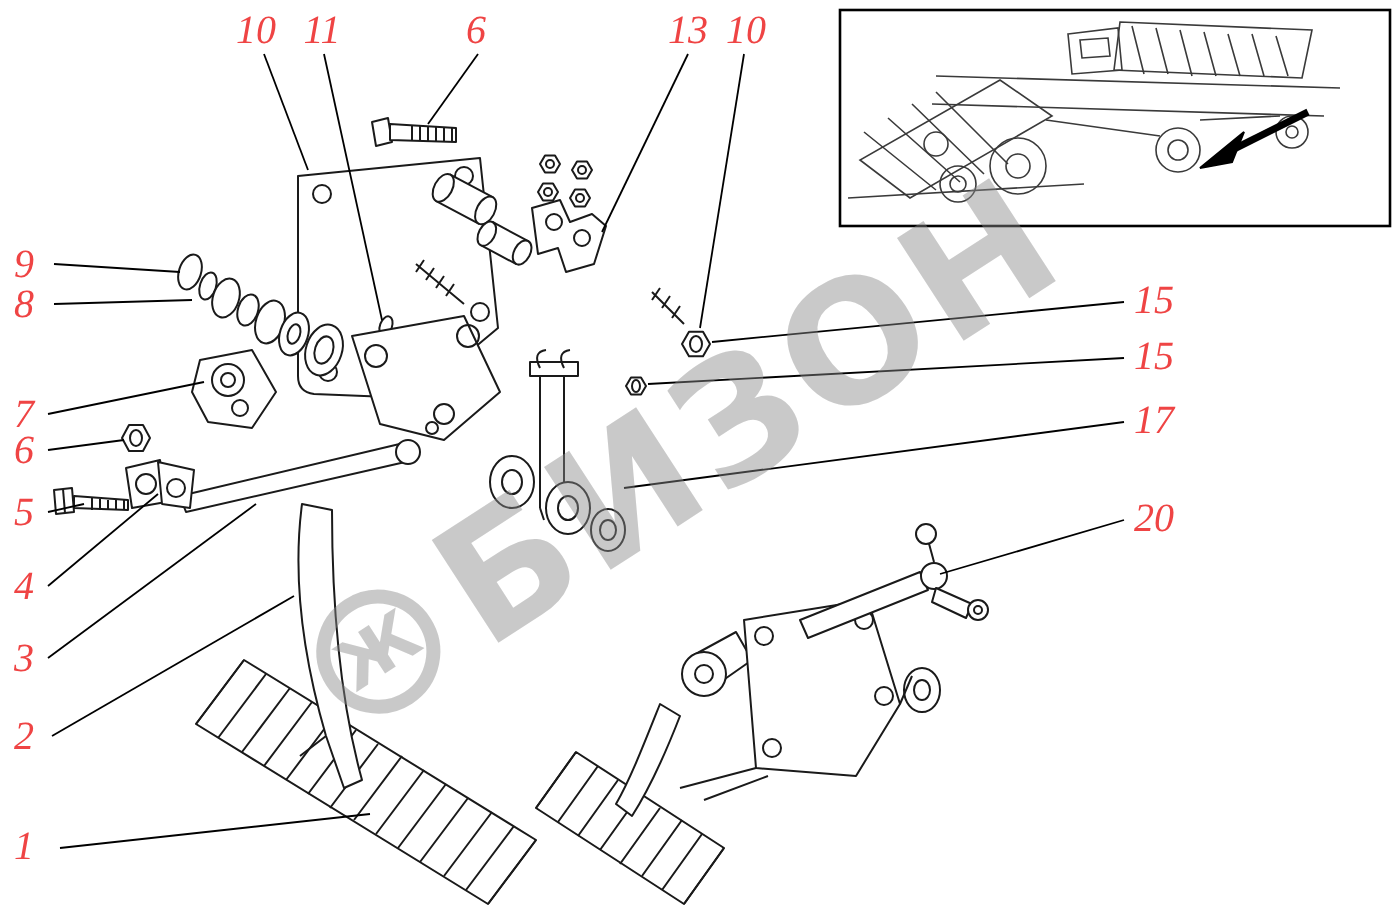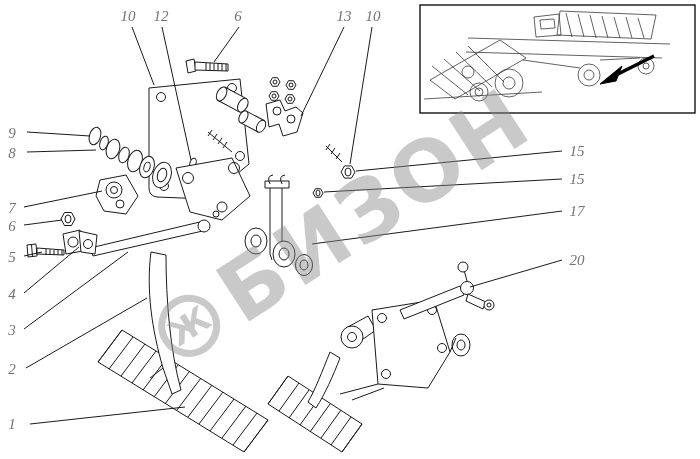--- a/index.html
+++ b/index.html
@@ -6,21 +6,21 @@
   html,body { background:#9a9a9a; }
   .stage {
     position:relative; width:700px; height:459px; background:#ffffff;
     overflow:hidden; font-family:"Liberation Serif", serif;
     outline:1px solid #b5b5b5; margin:0 auto;
   }
   svg.diagram { position:absolute; left:0; top:0; width:700px; height:459px; }
   .callout {
     position:absolute; transform:translate(-50%,-50%);
     font-family:"Liberation Serif", serif; font-style:italic;
-    font-size:15px; color:#737373; z-index:6; white-space:nowrap;
+    font-size:20px; color:#ef4444; z-index:6; white-space:nowrap;
   }
   .watermark {
     position:absolute; left:128px; top:168px; width:436px; height:112px;
     display:flex; align-items:center; gap:14px;
     transform:rotate(-33deg); opacity:0.45; z-index:4; pointer-events:none;
   }
   .wm-logo {
     flex:0 0 auto; width:62px; height:62px; border:7px solid #8a8a8a;
     border-radius:50%; display:flex; align-items:center; justify-content:center;
     font-family:"DejaVu Sans", sans-serif; font-weight:bold; font-size:34px; color:#8a8a8a;
@@ -265,21 +265,21 @@
   <span class="callout" style="left:12px;top:424px">1</span>
   <span class="callout" style="left:12px;top:369px">2</span>
   <span class="callout" style="left:12px;top:330px">3</span>
   <span class="callout" style="left:12px;top:294px">4</span>
   <span class="callout" style="left:12px;top:257px">5</span>
   <span class="callout" style="left:12px;top:226px">6</span>
   <span class="callout" style="left:12px;top:208px">7</span>
   <span class="callout" style="left:12px;top:153px">8</span>
   <span class="callout" style="left:12px;top:133px">9</span>
   <span class="callout" style="left:128px;top:16px">10</span>
-  <span class="callout" style="left:161px;top:16px">12</span>
+  <span class="callout" style="left:161px;top:16px">11</span>
   <span class="callout" style="left:238px;top:16px">6</span>
   <span class="callout" style="left:344px;top:16px">13</span>
   <span class="callout" style="left:373px;top:16px">10</span>
   <span class="callout" style="left:577px;top:151px">15</span>
   <span class="callout" style="left:577px;top:179px">15</span>
   <span class="callout" style="left:577px;top:211px">17</span>
   <span class="callout" style="left:577px;top:260px">20</span>
 
 </div>
 

